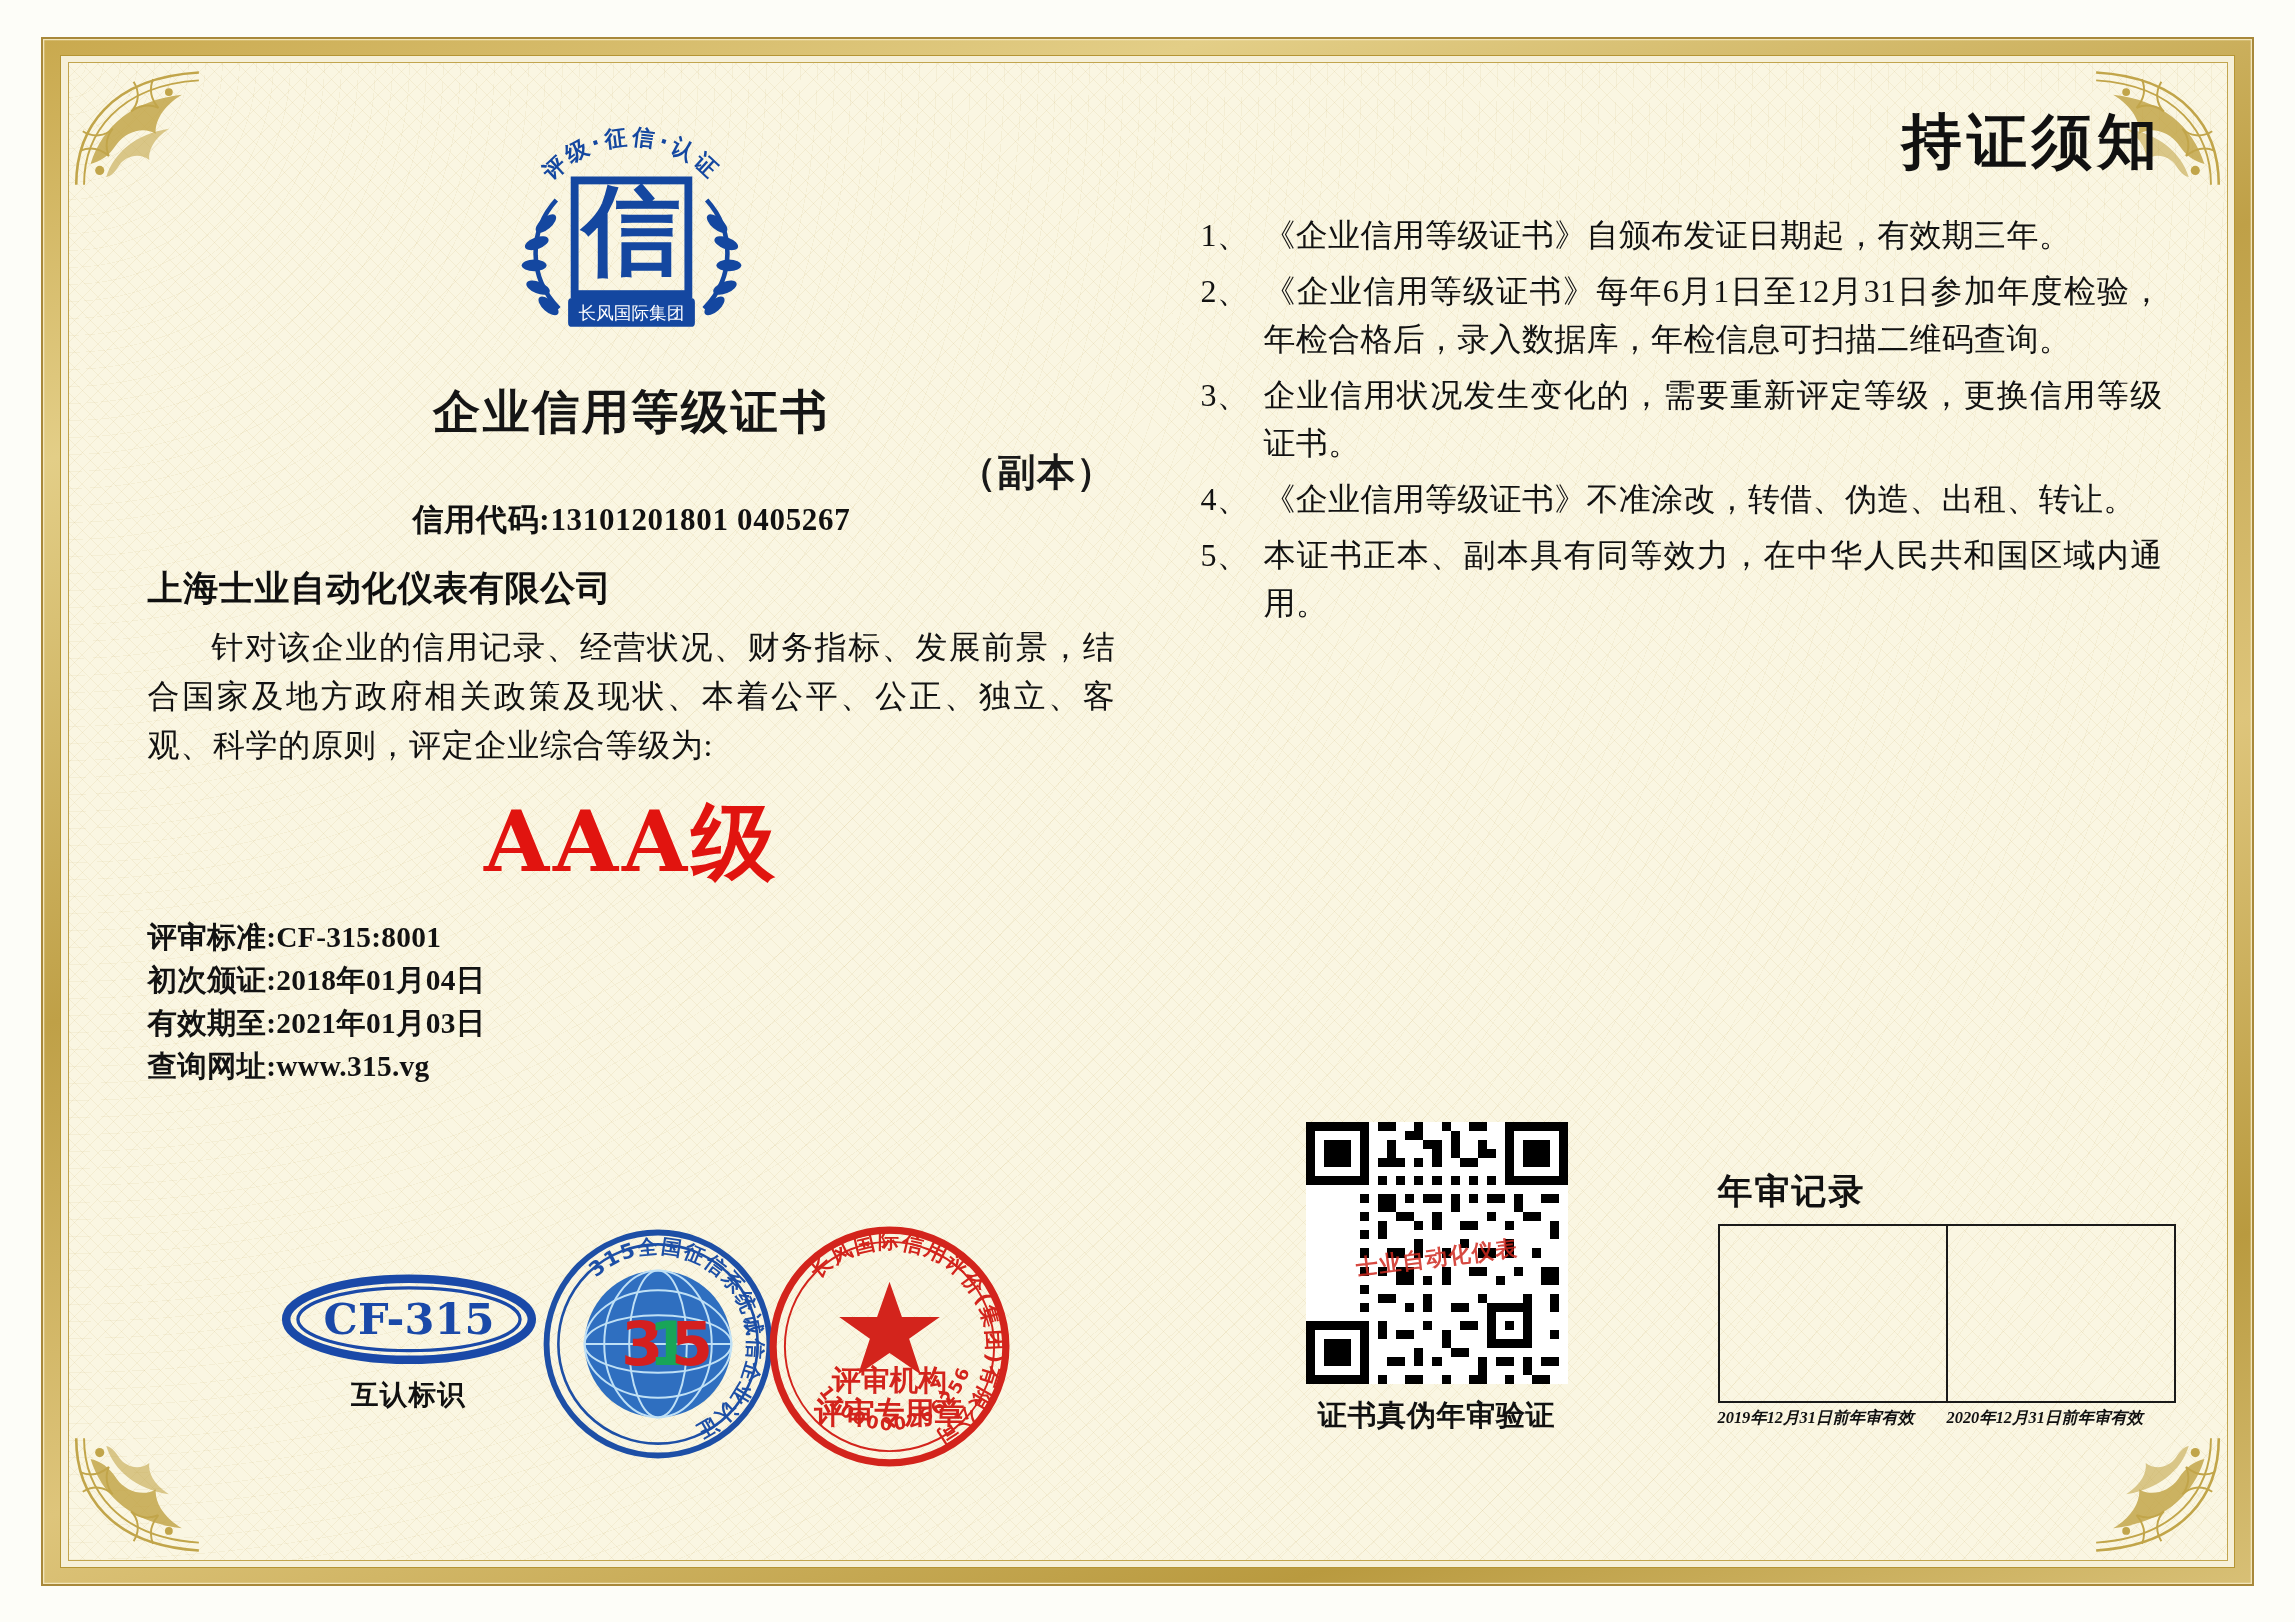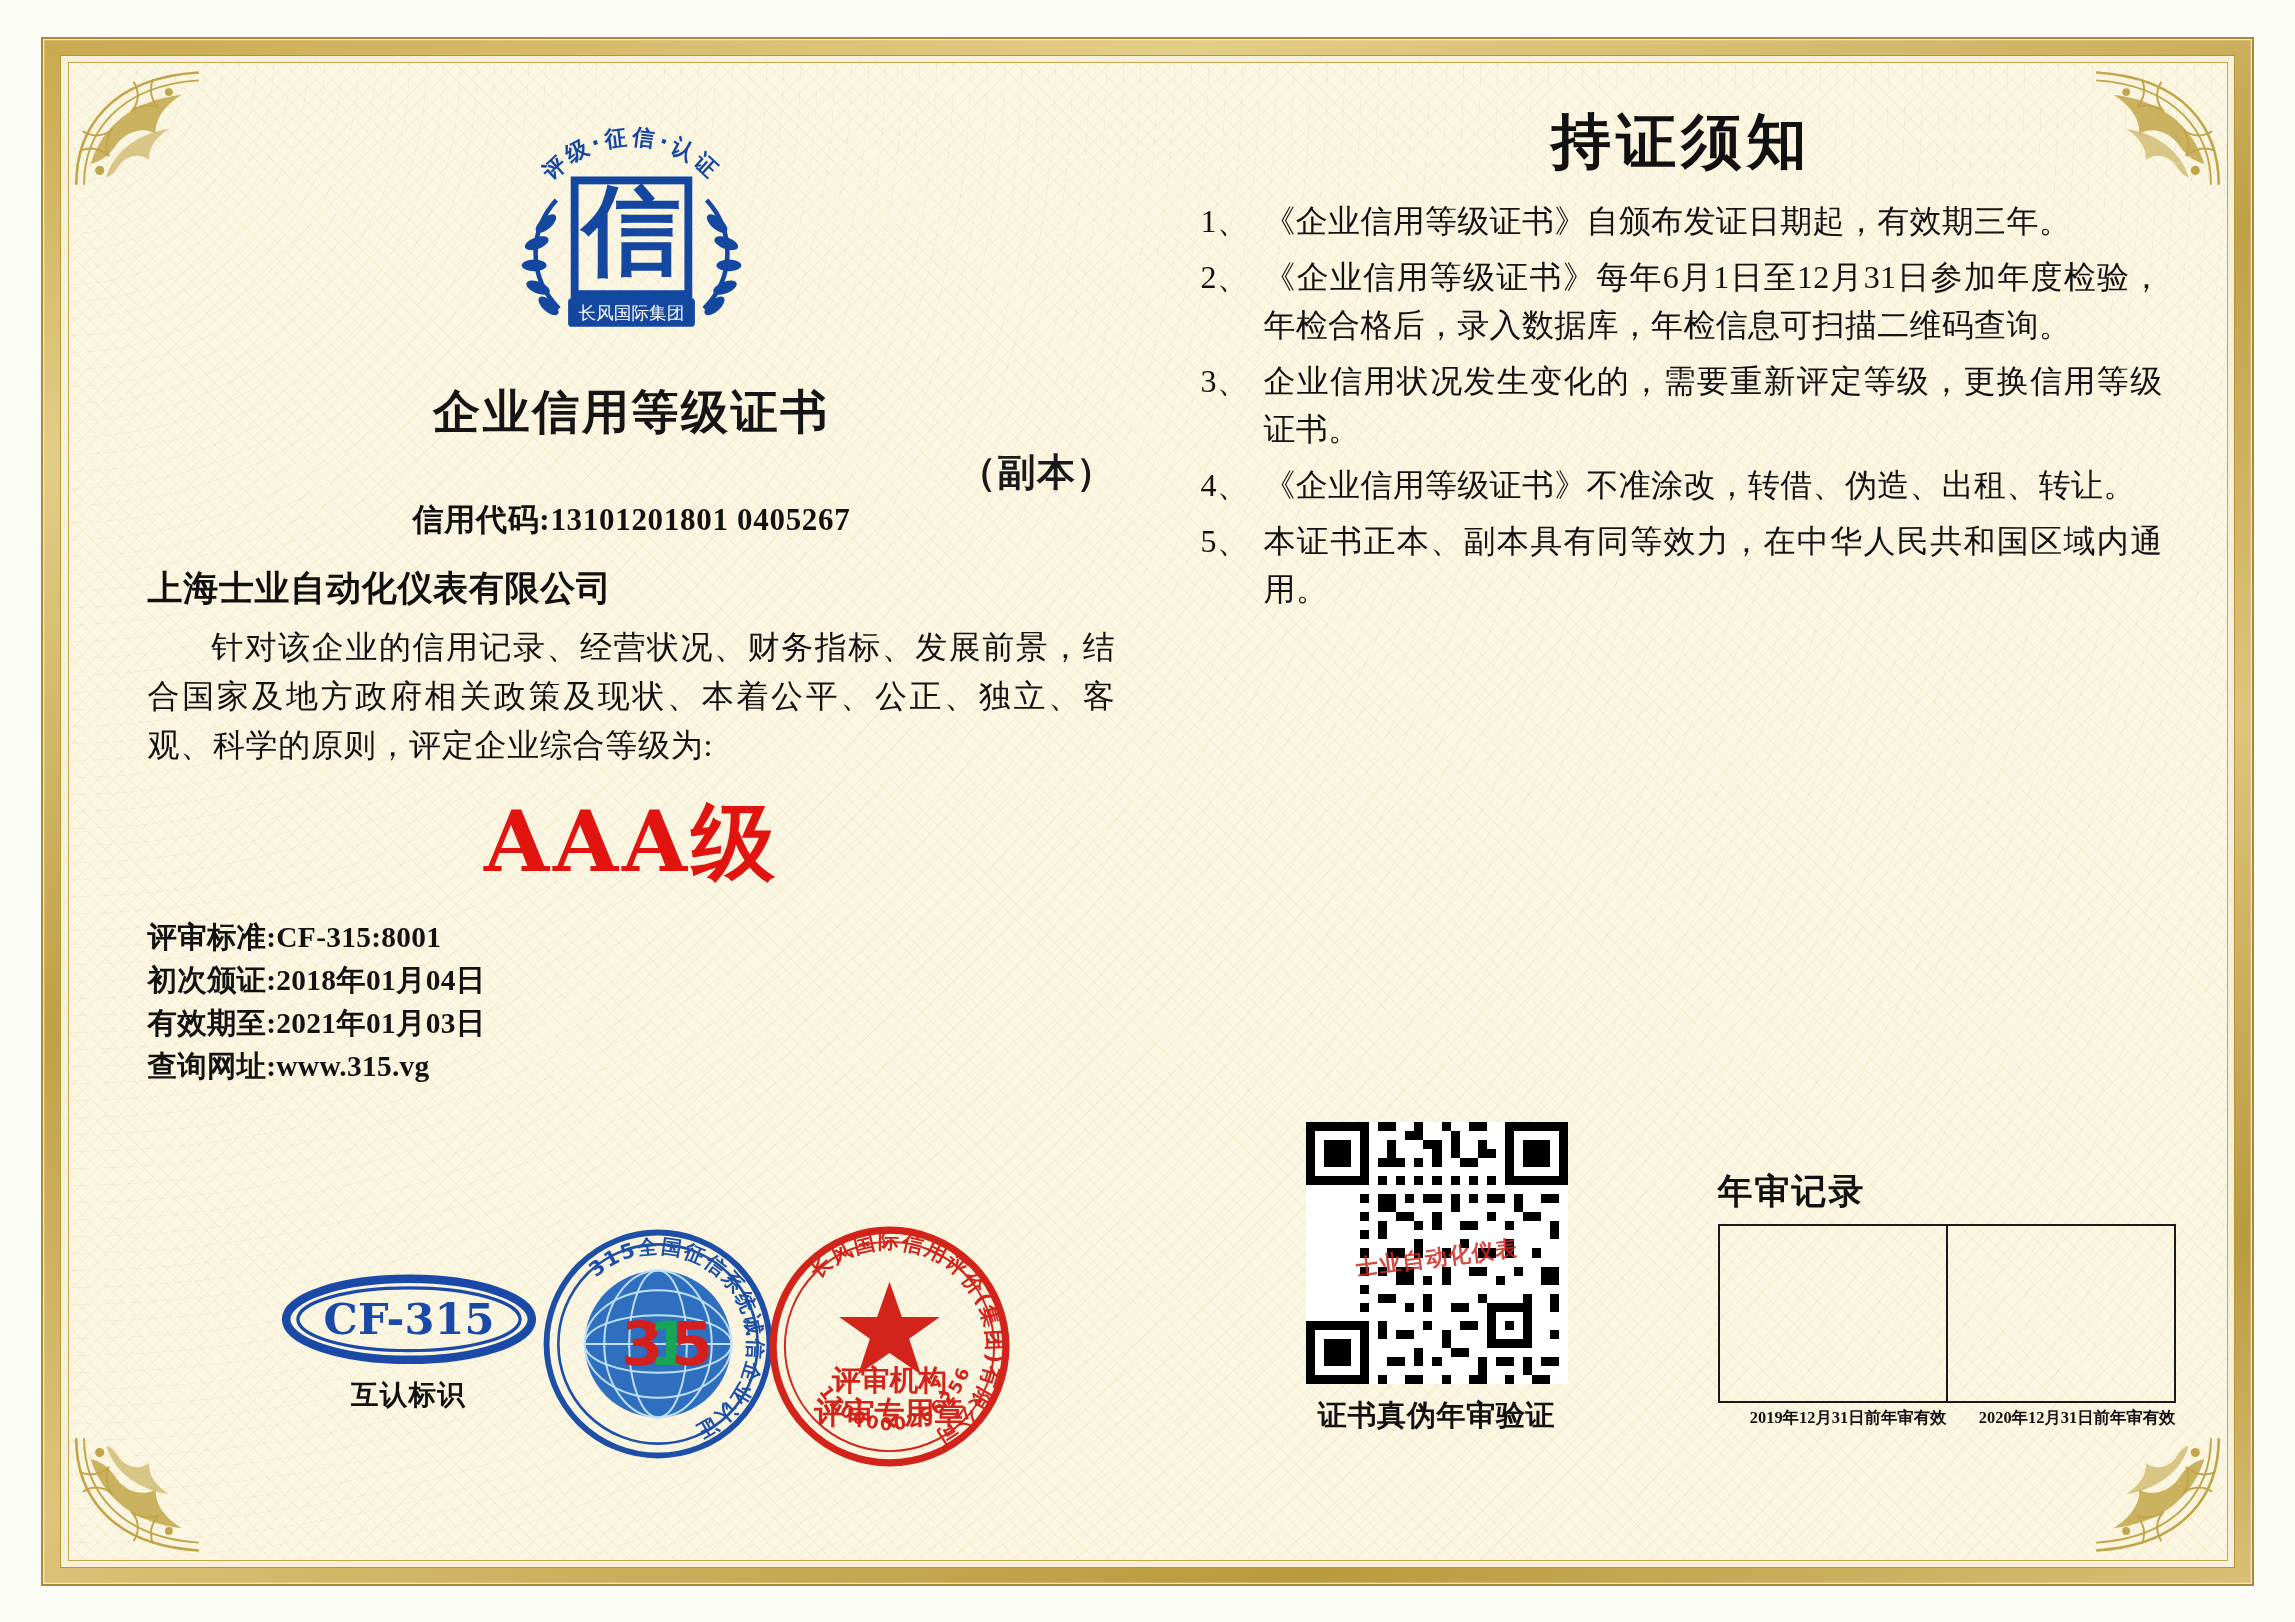--- a/index.html
+++ b/index.html
@@ -127,26 +127,26 @@
     font-size: 29.4px;
     line-height: 1.46;
     color: #121212;
     font-weight: bold;
     letter-spacing: 0.3px;
   }
   .meta div { white-space: nowrap; }
 
   
   .notice-title {
-    text-align: center;
+    text-align: right;
     font-size: 60px;
     font-weight: bold;
     letter-spacing: 5.2px;
     color: #111;
-    margin-bottom: 14px;
+    margin-bottom: 28px;
     font-family: "DejaVu Serif", "Liberation Serif", serif;
   }
   .notice-list { list-style: none; }
   .notice-list li {
     display: flex;
     font-size: 32px;
     line-height: 1.50;
     color: #121212;
     margin-bottom: 7.9px;
     letter-spacing: 0.3px;
@@ -188,22 +188,23 @@
   .annual-table td { border: 2px solid #1a1a1a; }
   .annual-table .cell-box { height: 177px; }
   .annual-table .cell-ym {
     height: 47px; text-align: center; font-size: 27.5px; font-weight: bold; color: #111;
     letter-spacing: 11.8px; padding-left: 11.8px;
   }
   .annual-note {
     display: flex; width: 458px; margin-top: 3.9px;
   }
   .annual-note span {
-    flex: 1 1 50%; text-align: right; font-size: 16.4px; color: #111; font-weight: bold;
+    flex: 1 1 50%; text-align: left; font-size: 16.4px; color: #111; font-weight: bold;
     white-space: nowrap;
+    font-style: italic;
   }
 </style>
 </head>
 <body>
 
 <div class="page">
   <div class="frame-outer">
     <div class="frame-mid">
       <div class="frame-inner">
 

